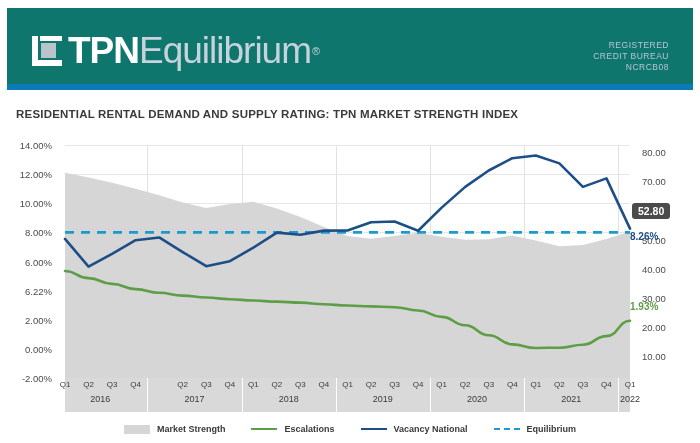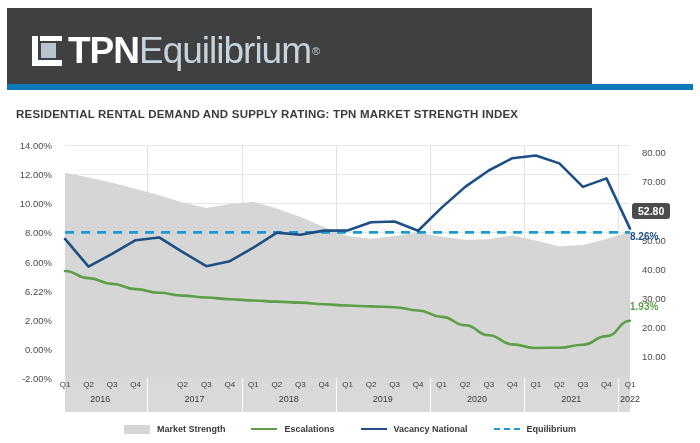--- a/index.html
+++ b/index.html
@@ -6,22 +6,22 @@
   body{
     width:700px;height:443px;
     background:#ffffff;
     font-family:"Liberation Sans", sans-serif;
     color:#3a3a3a;
     overflow:hidden;
     position:relative;
   }
   
   .header{
-    position:absolute;left:7px;top:8px;width:585px;height:80px;
-    background:#404040;
+    position:absolute;left:7px;top:8px;width:686px;height:80px;
+    background:#0f766e;
     box-sizing:border-box;
   }
   .header-stripe{
     position:absolute;left:7px;top:84px;width:686px;height:6px;
     background:#0d7ab8;
   }
   .logo{
     position:absolute;left:25px;top:24px;
     display:flex;align-items:center;
   }
@@ -131,20 +131,25 @@
   <div class="logo">
     <div class="logo-mark">
       <div class="lm-v"></div>
         <div class="lm-h"></div>
       <div class="lm-t"></div>
         <div class="lm-box"></div>
     </div>
     <span class="logo-tpn">TPN</span>
       <span class="logo-cb">Equilibrium</span>
       <span class="logo-reg">®</span>
+  </div>
+  <div class="reg-block">
+    <div>REGISTERED</div>
+    <div>CREDIT BUREAU</div>
+    <div>NCRCB08</div>
   </div>
 </div>
 <div class="header-stripe"></div>
 
 <div class="chart-title">RESIDENTIAL RENTAL DEMAND AND SUPPLY RATING: TPN MARKET STRENGTH INDEX</div>
 
 <div class="chart-wrap">
   <div class="axis-left" id="axisLeft">
       <div class="ytick" style="top: 233px;">-2.00%</div>
       <div class="ytick" style="top: 203.875px;">0.00%</div>

